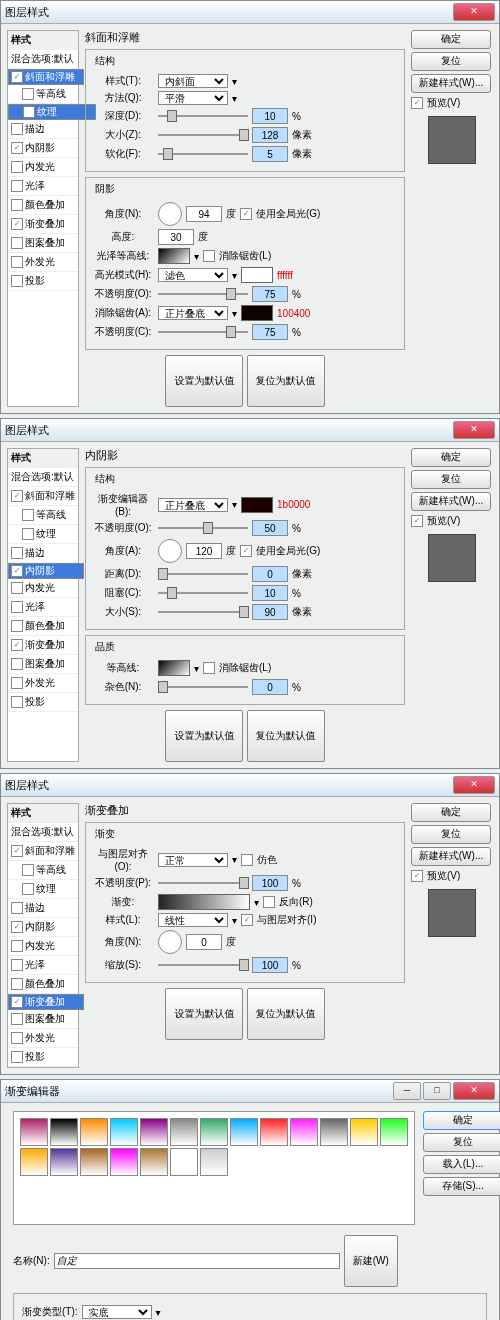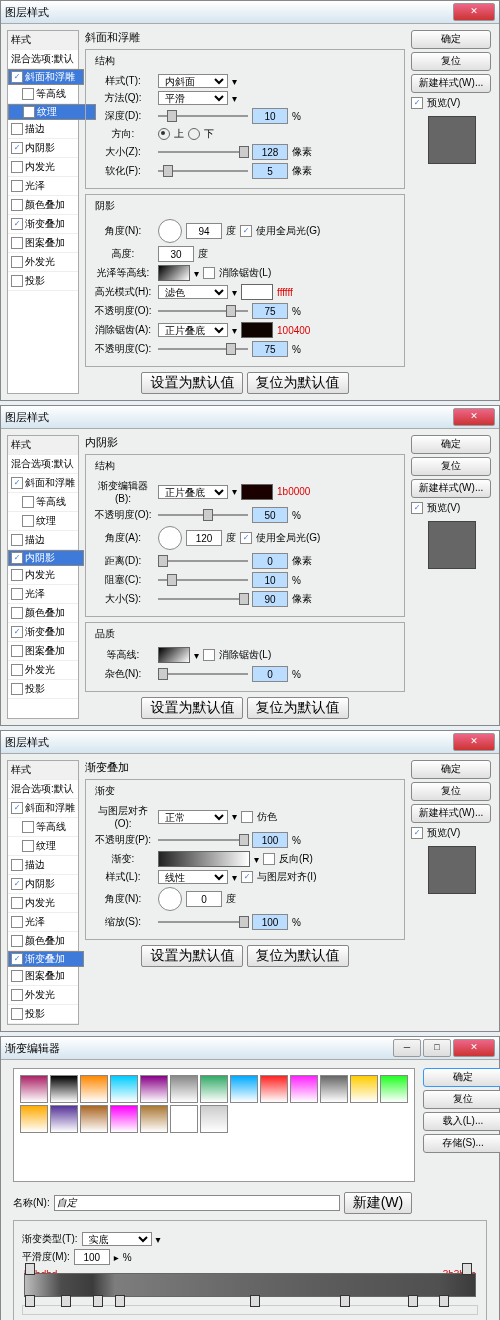--- a/index.html
+++ b/index.html
@@ -5,41 +5,41 @@
 body{margin:0;font:11px "Microsoft YaHei",sans-serif;background:#e8f0f5;width:500px}
 .dlg{background:#eef0f0;border:1px solid #888;margin-bottom:4px;position:relative}
 .titlebar{background:linear-gradient(#fff,#d5e5f0);height:22px;display:flex;align-items:center;padding:0 4px;border-bottom:1px solid #aaa}
 .titlebar-text{font-size:11px;flex:1}
 .tb-btns{display:flex;gap:2px}
 .tb-btn{width:26px;height:16px;background:linear-gradient(#f5f5f5,#ddd);border:1px solid #999;border-radius:2px;font-size:9px;text-align:center;line-height:14px}
 .tb-btn.close{background:linear-gradient(#e68,#c33);color:#fff;width:40px}
 .dlg-body{display:flex;padding:6px;gap:6px}
 .style-list{width:70px;border:1px solid #aaa;background:#fff}
 .style-row{padding:2px 3px;font-size:10px;display:flex;align-items:center;gap:2px;border-bottom:1px solid #eee}
-.style-row.hdr{background:#f0f0f0;font-weight:normal}
+.style-row.hdr{background:#f0f0f0;font-weight:bold}
 .style-row.sel{background:#3d7ad9;color:#fff}
 .style-row.sub{padding-left:14px}
 .cb{width:10px;height:10px;border:1px solid #888;background:#fff;display:inline-block;font-size:8px;line-height:9px;text-align:center;color:#3d7ad9}
 .center{flex:1}
 .fieldset{border:1px solid #aaa;padding:4px 6px 6px;margin-bottom:5px}
 .fieldset>.legend{font-size:10px;margin:-10px 0 3px 0;background:#eef0f0;display:inline-block;padding:0 3px}
 .row{display:flex;align-items:center;gap:4px;font-size:10px;margin:3px 0}
 .lbl{width:62px;text-align:center}
 .sel,.inp{border:1px solid #888;background:#fff;height:14px;font-size:10px;padding:0 2px}
 .sel{width:70px}
 .inp{width:30px;text-align:center}
 .slider{flex:1;max-width:90px;height:2px;background:#999;position:relative}
 .slider::after{content:"";position:absolute;width:8px;height:10px;background:#ccc;border:1px solid #666;top:-5px;left:var(--p,20%)}
 .swatch{width:30px;height:14px;border:1px solid #666}
 .right{width:82px}
 .btn{display:block;width:78px;height:17px;background:linear-gradient(#fff,#e0e0e0);border:1px solid #888;border-radius:3px;font-size:10px;text-align:center;line-height:15px;margin-bottom:3px}
 .preview-sw{width:46px;height:46px;background:#666;border:1px solid #444;margin:6px auto}
 .note{color:#d00;font-size:10px}
 .btnrow{text-align:center;margin-top:4px}
-.btn2{display:inline-block;padding:1px 8px;border:1px solid #888;background:linear-gradient(#fff,#e0e0e0);font-size:14px;border-radius:2px}
+.btn2{display:inline-block;padding:18px 8px;border:1px solid #888;background:linear-gradient(#fff,#e0e0e0);font-size:10px;border-radius:2px}
 .radio{width:10px;height:10px;border:1px solid #666;border-radius:50%;display:inline-block}
 .radio.on::after{content:"";display:block;width:4px;height:4px;background:#333;border-radius:50%;margin:2px}
 .dial{width:22px;height:22px;border:1px solid #888;border-radius:50%;background:#fff;position:relative}
 .grad-bar{width:90px;height:14px;background:linear-gradient(90deg,#222,#fff);border:1px solid #666}
 .ge-body{padding:8px 12px}
 .presets{border:1px solid #999;background:#fff;padding:6px;min-height:100px}
 .p-row{display:flex;gap:2px;margin-bottom:2px}
 .p-sw{width:26px;height:26px;border:1px solid #888}
 .grad-edit{height:22px;background:linear-gradient(90deg,#bebdbd,#4c4c4c 8%,#3c3c3c 15%,#7e7d7d 20%,#676666 50%,#5a5a5a 70%,#505050 92%,#3b3b3b);border:1px solid #666;position:relative;margin:8px 2px}
 .stop{position:absolute;width:8px;height:10px;background:#ddd;border:1px solid #333;bottom:-11px}
@@ -94,26 +94,20 @@
               <span>▾</span>
             </div><div class="row">
   <span class="lbl">方法(Q):</span>
               <select class="sel"><option>平滑</option></select>
               <span>▾</span>
             </div><div class="row">
   <span class="lbl">深度(D):</span>
               <div class="slider" style="--p:10%"></div>
               <input class="inp" value="10" style="background: rgb(187, 221, 255);">
               <span>%</span>
-            </div><div class="row">
-  <span class="lbl">方向:</span>
-              <span class="radio on"></span>
-              <span>上</span>
-              <span class="radio "></span>
-              <span>下</span>
             </div><div class="row">
   <span class="lbl">大小(Z):</span>
               <div class="slider" style="--p:90%"></div>
               <input class="inp" value="128" style="background: rgb(187, 221, 255);">
               <span>像素</span>
             </div><div class="row">
   <span class="lbl">软化(F):</span>
               <div class="slider" style="--p:5%"></div>
               <input class="inp" value="5" style="background: rgb(187, 221, 255);">
               <span>像素</span>

